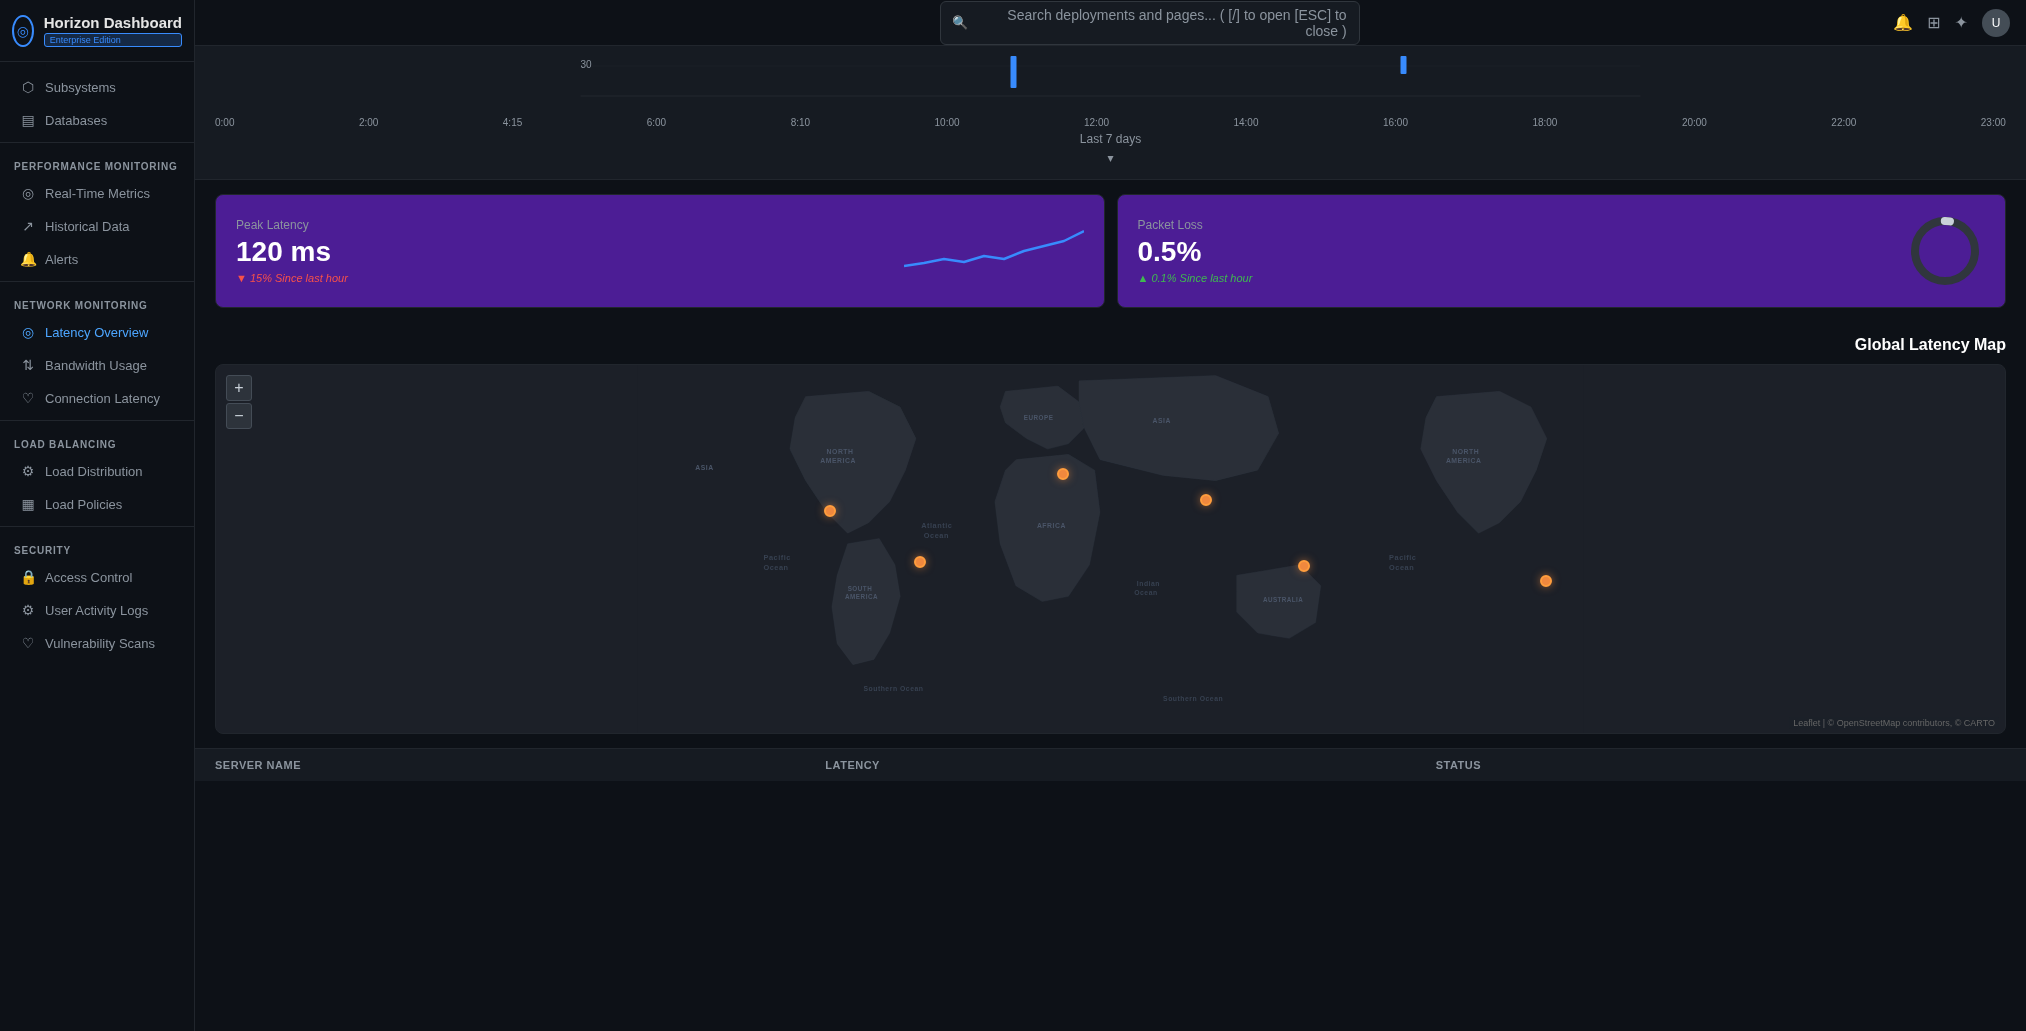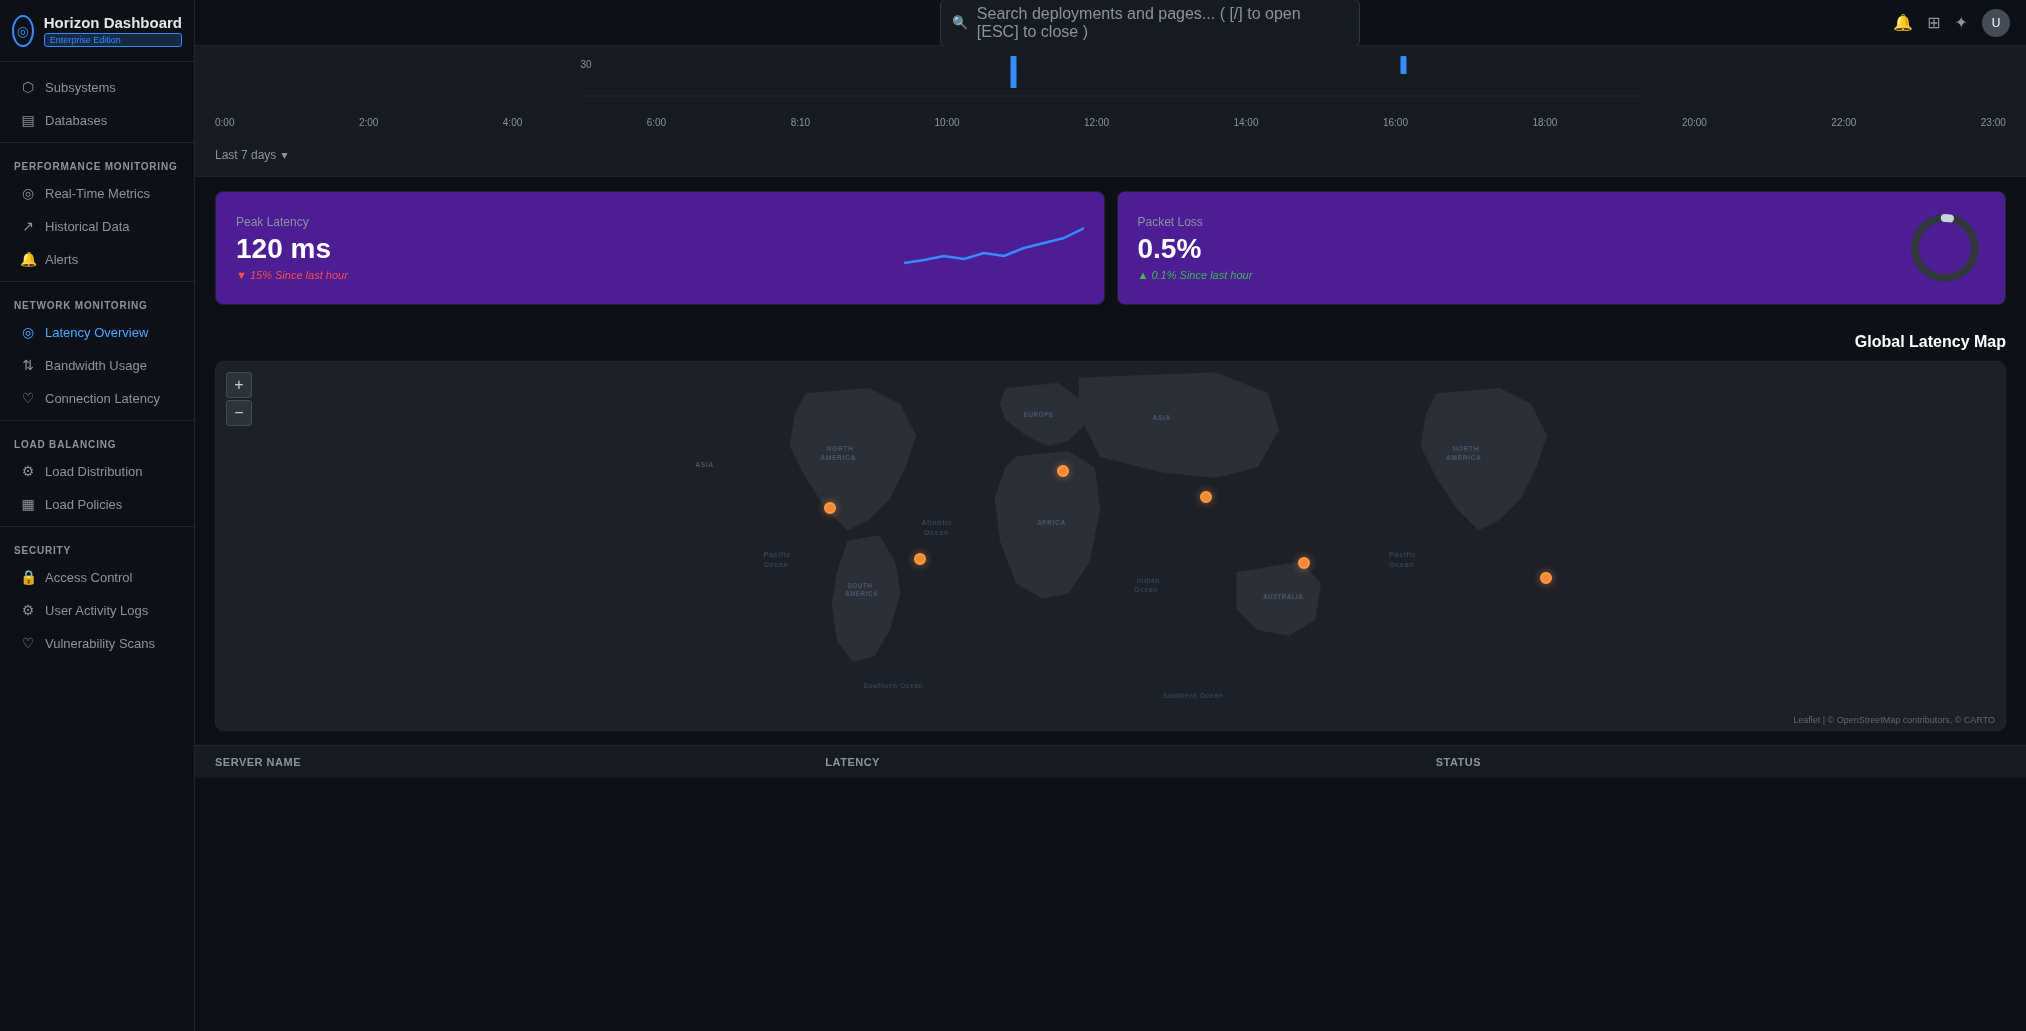--- a/index.html
+++ b/index.html
@@ -247,21 +247,21 @@
     </div>
   </div>
 </div>
 
 <div class="main-content">
 
   <div class="topbar">
     <div style="width:195px;"></div>
     <div class="search-bar">
       <span style="font-size:13px;">🔍</span>
-      <span style="font-size:16px;">Search deployments and pages... ( [/] to open [ESC] to close )</span>
+      <span style="font-size:14px;text-align:right;">Search deployments and pages... ( [/] to open [ESC] to close )</span>
     </div>
     <div class="topbar-icons">
       <span class="topbar-icon">🔔</span>
       <span class="topbar-icon">⊞</span>
       <span class="topbar-icon">✦</span>
       <div class="avatar">U</div>
     </div>
   </div>
 
   <div class="content-area">
@@ -275,33 +275,33 @@
           <rect x="430" y="0" width="6" height="32" fill="#388bfd" rx="1"></rect>
           <rect x="820" y="0" width="6" height="18" fill="#388bfd" rx="1"></rect>
 
           <line x1="0" y1="40" x2="1060" y2="40" stroke="#30363d" stroke-width="0.5"></line>
           <text x="0" y="12" fill="#8b949e" font-size="10">30</text>
         </svg>
       </div>
       <div class="time-axis">
         <span>0:00</span>
         <span>2:00</span>
-        <span>4:00</span>
+        <span>4:15</span>
         <span>6:00</span>
         <span>8:10</span>
         <span>10:00</span>
         <span>12:00</span>
         <span>14:00</span>
         <span>16:00</span>
         <span>18:00</span>
         <span>20:00</span>
         <span>22:00</span>
         <span>23:00</span>
       </div>
-      <div class="filter-row" style="margin-top:20px;">
+      <div class="filter-row" style="margin-top:4px;flex-direction:column;">
         <span>Last 7 days</span>
         <span>▾</span>
       </div>
     </div>
 
     <div class="metric-cards-row">
 
       <div class="metric-card">
         <div>
           <div class="metric-label">Peak Latency</div>

